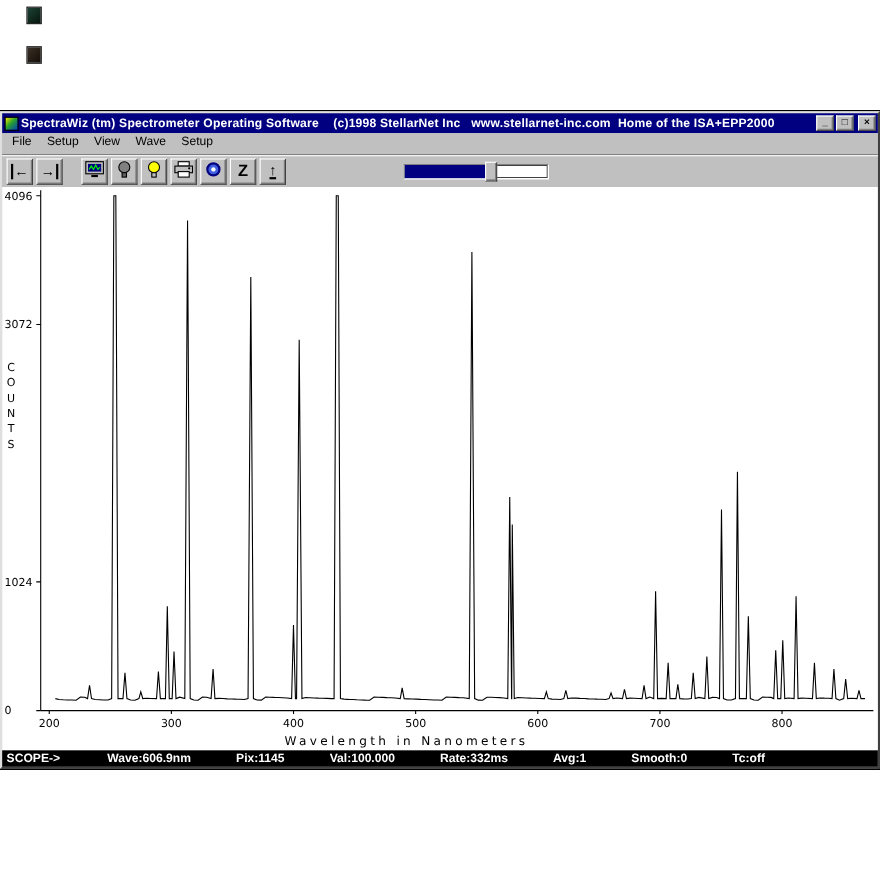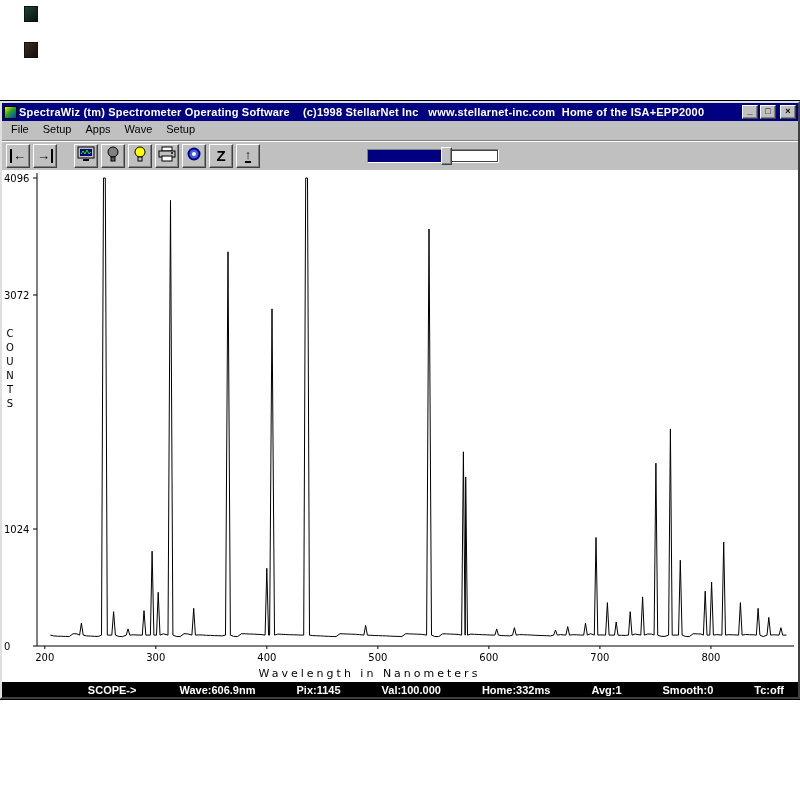--- a/index.html
+++ b/index.html
@@ -85,21 +85,21 @@
   
   .chart-panel { width:100%; height:512px; background:#ffffff; position:relative; }
   #spectrum-svg { display:block; }
   #spectrum-svg text { font-family:"DejaVu Sans", sans-serif; fill:#000; }
   #spectrum-svg .ax { stroke:#000; stroke-width:1; }
 
   
   .statusbar {
     height:15px; background:#000000; color:#ffffff;
     font-size:11px; font-weight:bold; display:flex; align-items:center;
-    padding:0 4px; white-space:pre;justify-content:flex-end;
+    padding:0 4px; white-space:pre;
   }
   .statusbar .mode { margin-right:12px; }
   .statusbar .field { margin-right:10px;margin-left:31px; }
 </style>
 </head>
 <body>
 
 <div>
   <div class="artifact a1"></div>
   <div class="artifact a2"></div>
@@ -110,21 +110,21 @@
       <div class="app-icon"></div>
       <div class="title-text">SpectraWiz (tm) Spectrometer Operating Software    (c)1998 StellarNet Inc   www.stellarnet-inc.com  Home of the ISA+EPP2000</div>
       <div class="winbtn btn3d">_</div>
       <div class="winbtn btn3d">□</div>
       <div class="winbtn btn3d close">×</div>
     </div>
 
     <div class="menubar">
       <span class="menu-item">File</span>
       <span class="menu-item">Setup</span>
-      <span class="menu-item">Apps</span>
+      <span class="menu-item">View</span>
       <span class="menu-item">Wave</span>
       <span class="menu-item">Setup</span>
     </div>
 
     <div class="toolbar">
       <div class="tb btn3d">
         <span class="glyph-barleft">←</span>
       </div>
       <div class="tb btn3d">
         <span class="glyph-barright">→</span>
@@ -221,20 +221,20 @@
           <text x="367.5" y="507" font-size="11" text-anchor="middle" letter-spacing="3">Wavelength in Nanometers</text>
           <polyline points="48.3,465.1 51.7,465.9 55.5,466.2 59.4,466.3 63.3,466.4 67.2,466.6 71.1,463.7 75.0,463.9 77.6,465.1 79.4,453.1 81.2,465.1 84.5,465.9 88.4,466.1 92.3,466.3 96.2,466.4 99.5,465.1 101.5,8.0 103.3,8.0 105.3,465.1 109.8,465.1 111.6,441.7 113.4,465.1 116.7,466.4 120.6,466.6 124.3,465.1 126.0,458.9 127.8,465.1 131.2,464.8 135.0,465.0 140.3,465.1 142.0,440.6 143.8,465.1 148.4,465.1 150.1,381.2 151.9,465.1 154.5,465.1 156.2,422.3 158.0,465.1 161.4,463.8 166.0,465.1 168.5,30.4 170.9,465.1 174.2,466.4 178.1,466.6 182.0,463.7 185.9,463.9 189.9,465.1 191.7,438.3 193.4,465.1 196.8,464.9 200.7,465.0 204.5,465.3 208.4,465.4 212.3,465.6 216.2,465.7 220.1,465.9 223.5,465.1 226.0,81.8 228.4,465.1 231.7,466.4 235.6,466.5 239.5,463.7 243.4,463.8 247.3,464.0 251.2,464.1 255.1,464.3 258.9,464.5 263.1,465.1 264.8,398.3 266.6,465.1 267.6,465.1 270.0,138.9 272.5,465.1 275.8,464.1 279.7,464.3 283.6,464.5 287.5,464.7 291.4,464.8 295.3,464.9 299.1,465.1 301.7,465.1 303.7,8.0 305.5,8.0 307.5,465.1 310.8,465.6 314.7,465.8 318.6,465.9 322.5,466.2 326.3,466.3 330.2,466.5 334.1,466.6 338.0,463.7 341.9,463.9 345.8,464.0 349.7,464.2 353.5,464.3 357.4,464.6 361.9,465.1 363.6,455.4 365.4,465.1 368.8,465.3 372.6,465.5 376.5,465.6 380.4,465.8 384.3,465.9 388.2,466.1 392.1,466.3 396.0,466.4 399.8,466.6 403.7,463.7 407.6,463.9 411.5,464.0 415.4,464.2 419.3,464.3 424.6,465.1 427.0,59.0 429.5,465.1 432.8,466.5 436.7,466.6 440.6,463.8 444.5,463.9 448.4,464.1 452.2,464.2 456.1,464.5 459.6,465.1 461.4,281.8 463.1,465.1 463.2,465.1 463.7,306.9 465.5,465.1 468.8,464.1 472.7,464.3 476.6,464.5 480.5,464.7 484.3,464.8 488.2,465.0 492.9,465.1 494.7,458.9 496.4,465.1 499.8,465.6 503.7,465.7 507.5,465.9 510.6,465.1 512.4,457.7 514.2,465.1 517.5,464.6 521.4,464.7 525.3,464.9 529.2,465.0 533.1,465.3 537.0,465.4 540.9,465.6 544.7,465.7 548.6,465.9 551.7,465.1 553.5,460.0 555.3,465.1 558.6,464.6 563.9,465.1 565.7,456.6 567.5,465.1 570.8,464.7 574.7,464.8 578.6,465.0 581.7,465.1 583.5,453.1 585.3,465.1 588.6,463.7 592.3,465.1 594.0,367.5 595.8,465.1 599.1,464.9 603.6,465.1 605.4,432.6 607.1,465.1 612.5,465.1 614.2,452.0 616.0,465.1 619.3,465.3 623.2,465.4 626.5,465.1 628.2,441.7 630.0,465.1 633.3,464.0 638.8,465.1 640.6,426.9 642.3,465.1 645.7,464.0 649.5,464.1 652.1,465.1 653.9,293.2 655.7,465.1 659.0,466.3 662.9,466.4 666.6,465.1 668.4,258.9 670.2,465.1 676.5,465.1 678.3,390.3 680.1,465.1 683.4,466.4 687.3,466.6 691.2,463.7 695.1,463.9 699.0,464.0 701.4,465.1 703.2,421.2 705.0,465.1 707.8,465.1 709.6,412.0 711.4,465.1 714.7,464.6 719.9,465.1 721.7,372.0 723.5,465.1 726.8,464.7 730.7,464.8 736.6,465.1 738.4,432.6 740.1,465.1 743.5,464.5 747.4,464.7 751.3,464.8 754.4,465.1 756.1,438.3 757.9,465.1 761.2,466.6 765.0,465.1 766.8,447.4 768.6,465.1 771.9,464.8 777.1,465.1 778.9,457.7 780.7,465.1 784.4,465.1" fill="none" stroke="#000000" stroke-width="1"></polyline>
         </svg>
     </div>
 
     <div class="statusbar">
       <span class="mode">SCOPE-&gt;</span>
       <span class="field">Wave:606.9nm</span>
       <span class="field">Pix:1145</span>
       <span class="field">Val:100.000</span>
-      <span class="field">Home:332ms</span>
+      <span class="field">Rate:332ms</span>
       <span class="field">Avg:1</span>
       <span class="field">Smooth:0</span>
       <span class="field">Tc:off</span>
     </div>
 
   </div>
 </div>
 
 </body></html>

